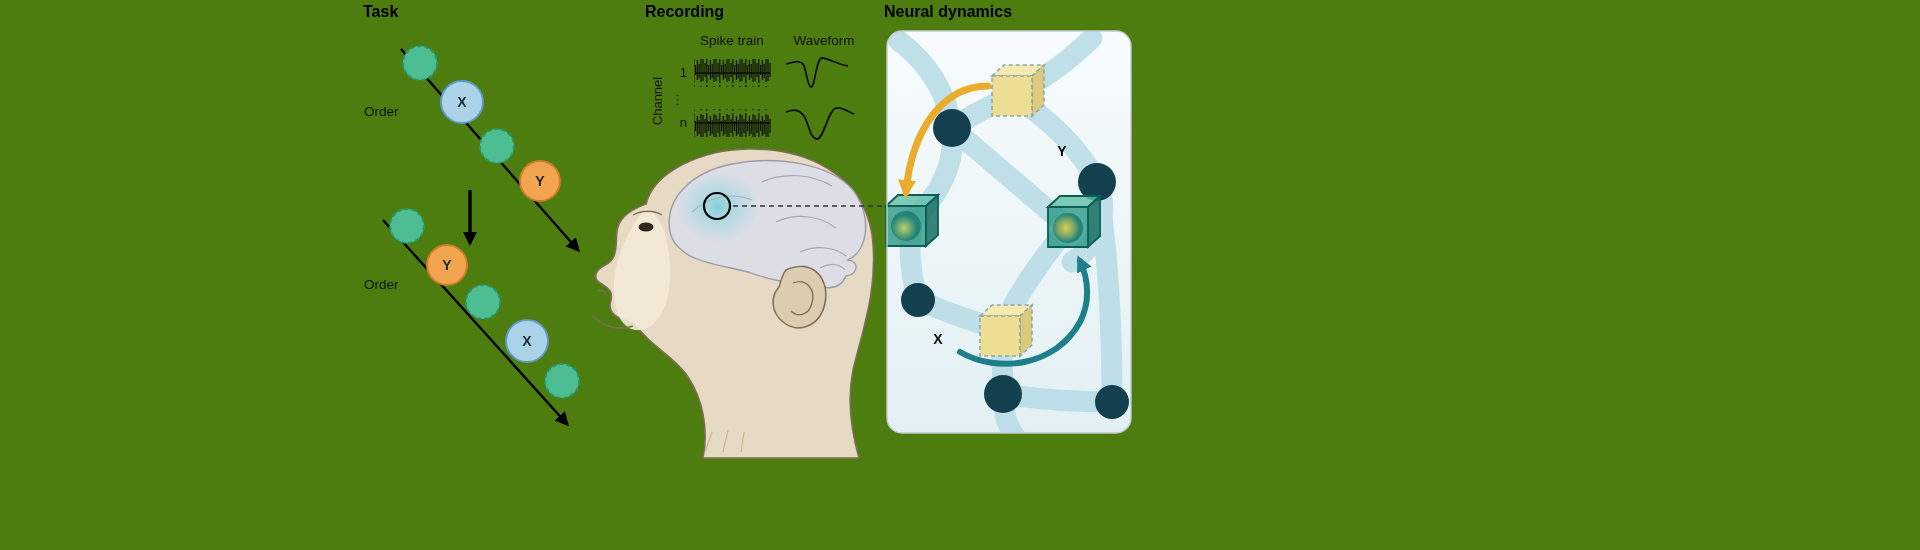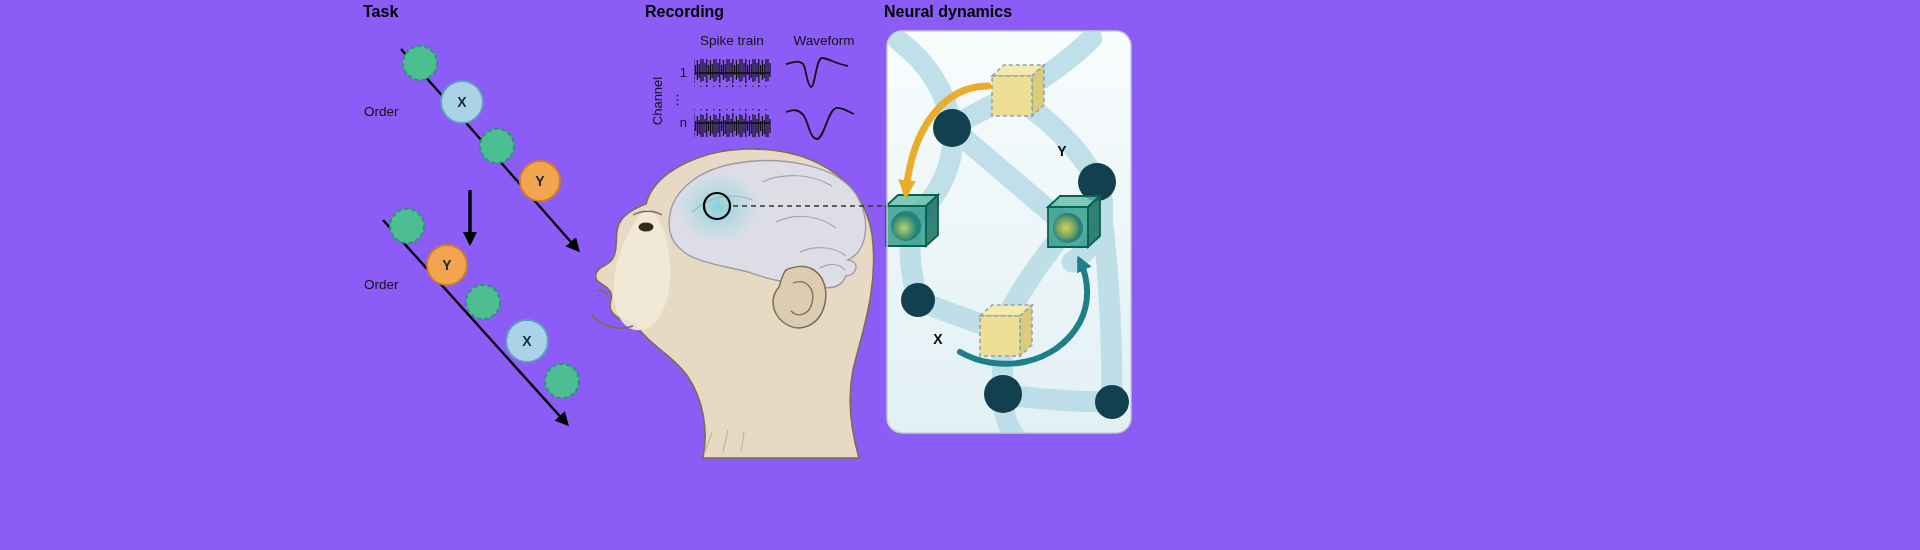--- a/index.html
+++ b/index.html
@@ -1,16 +1,16 @@
 <!DOCTYPE html>
 <html><head>
 <meta charset="utf-8">
 <style>
   html,body{margin:0;padding:0;background:#fff;}
-  .canvas{position:relative;width:1920px;height:550px;background:#8b5cf6;overflow:hidden;
+  .canvas{position:relative;width:1920px;height:550px;background:#4d7c0f;overflow:hidden;
           font-family:"Liberation Sans",sans-serif;text-decoration:underline;}
   svg{display:block}
   .t-title{font:700 16px "Liberation Sans",sans-serif;fill:#000;}
   .t-label{font:400 13.5px "Liberation Sans",sans-serif;fill:#111;}
   .t-axis{font:400 13px "Liberation Sans",sans-serif;fill:#111;}
   .t-circ{font:700 14px "Liberation Sans",sans-serif;fill:#1b2a33;}
   .t-node{font:700 14px "Liberation Sans",sans-serif;fill:#0a0a0a;}
 </style>
 </head>
 <body>

